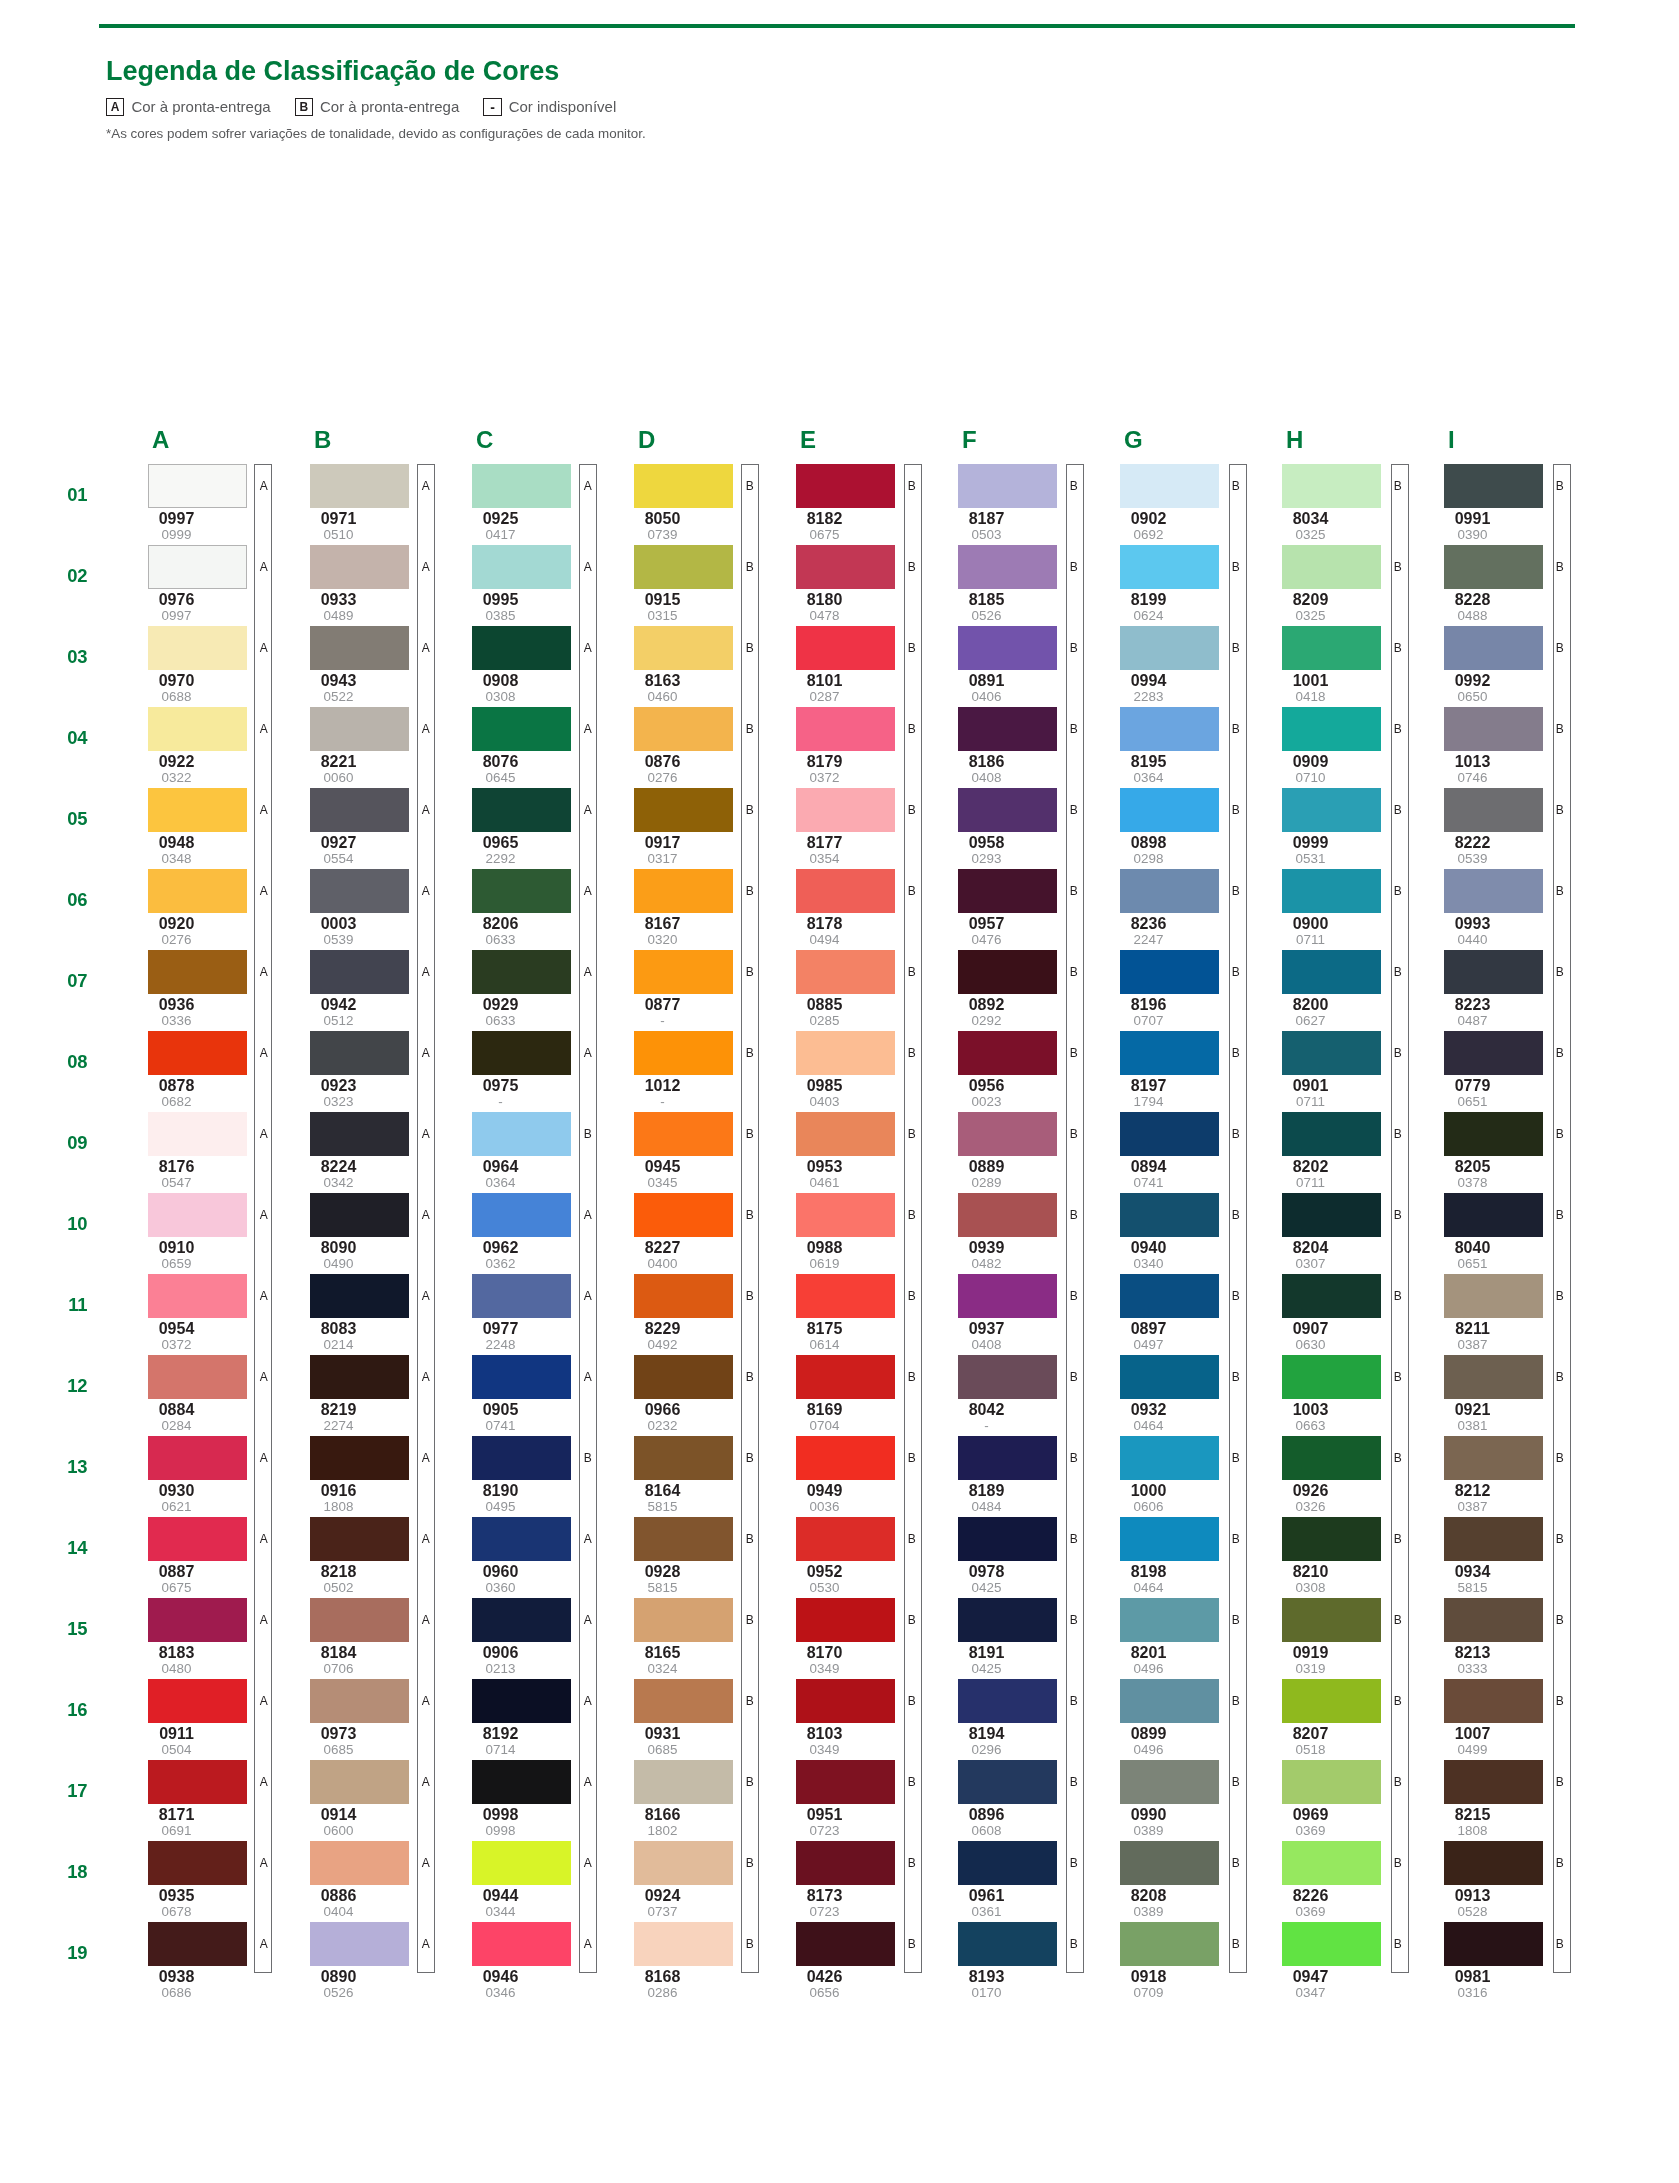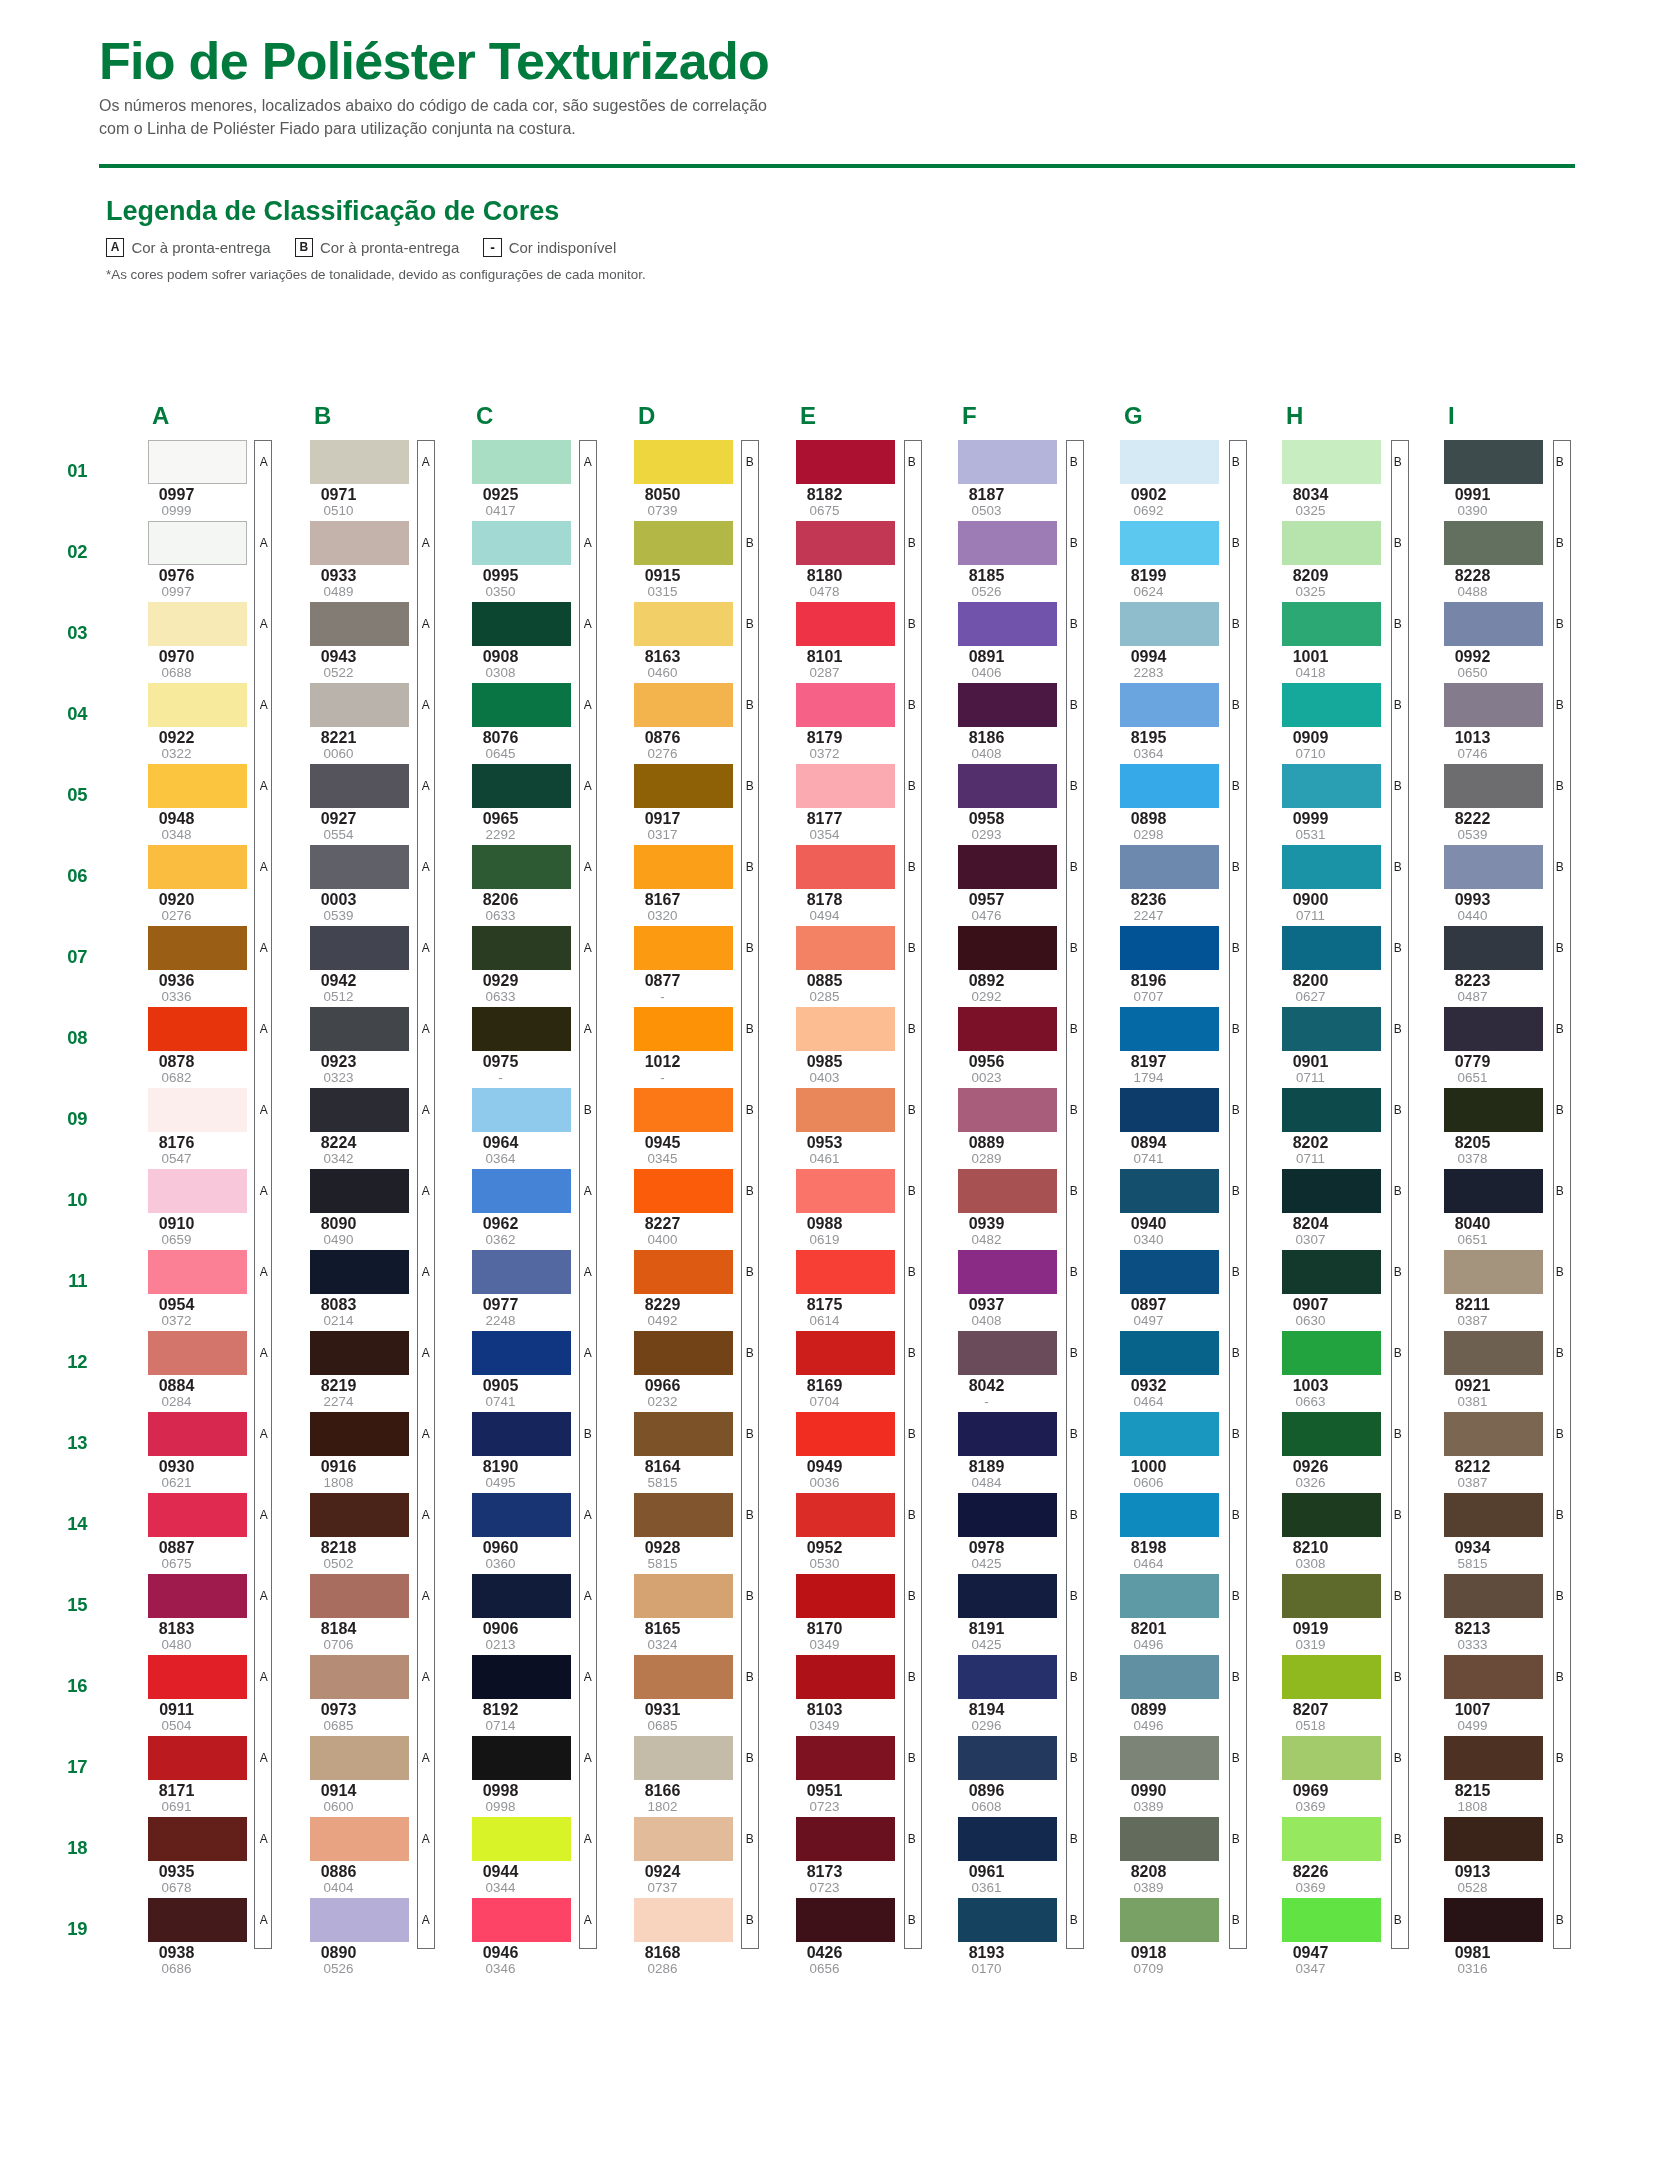--- a/index.html
+++ b/index.html
@@ -163,27 +163,20 @@
     border:1.4px solid #6d6e71;
     background:transparent;
     pointer-events:none;
   }
 </style>
 </head>
 <body>
 
 <div class="page">
 
-  <div class="header">
-    <h1 class="title">Fio de Poliéster Texturizado</h1>
-    <p class="subtitle">
-      <span>Os números menores, localizados abaixo do código de cada cor, são sugestões de correlação</span><br>
-      <span>com o Linha de Poliéster Fiado para utilização conjunta na costura.</span>
-    </p>
-  </div>
   <div class="rule"></div>
 
   <div class="legend-wrap">
     <div class="legend-title">Legenda de Classificação de Cores</div>
     <div class="legend-row">
       <div class="legend-item">
         <span class="legend-box">A</span>
         <span class="legend-label">Cor à pronta-entrega</span>
       </div>
       <div class="legend-item">
@@ -283,21 +276,21 @@
             <div class="cell">
               <div class="swatch" style="background: rgb(196, 179, 171);"></div>
               <div class="classbox">A</div>
               <div class="code">0933</div>
               <div class="corr">0489</div>
             </div>
             <div class="cell">
               <div class="swatch" style="background: rgb(163, 217, 211);"></div>
               <div class="classbox">A</div>
               <div class="code">0995</div>
-              <div class="corr">0350</div>
+              <div class="corr">0385</div>
             </div>
             <div class="cell">
               <div class="swatch" style="background: rgb(179, 183, 69);"></div>
               <div class="classbox">B</div>
               <div class="code">0915</div>
               <div class="corr">0315</div>
             </div>
             <div class="cell">
               <div class="swatch" style="background: rgb(194, 55, 84);"></div>
               <div class="classbox">B</div>

